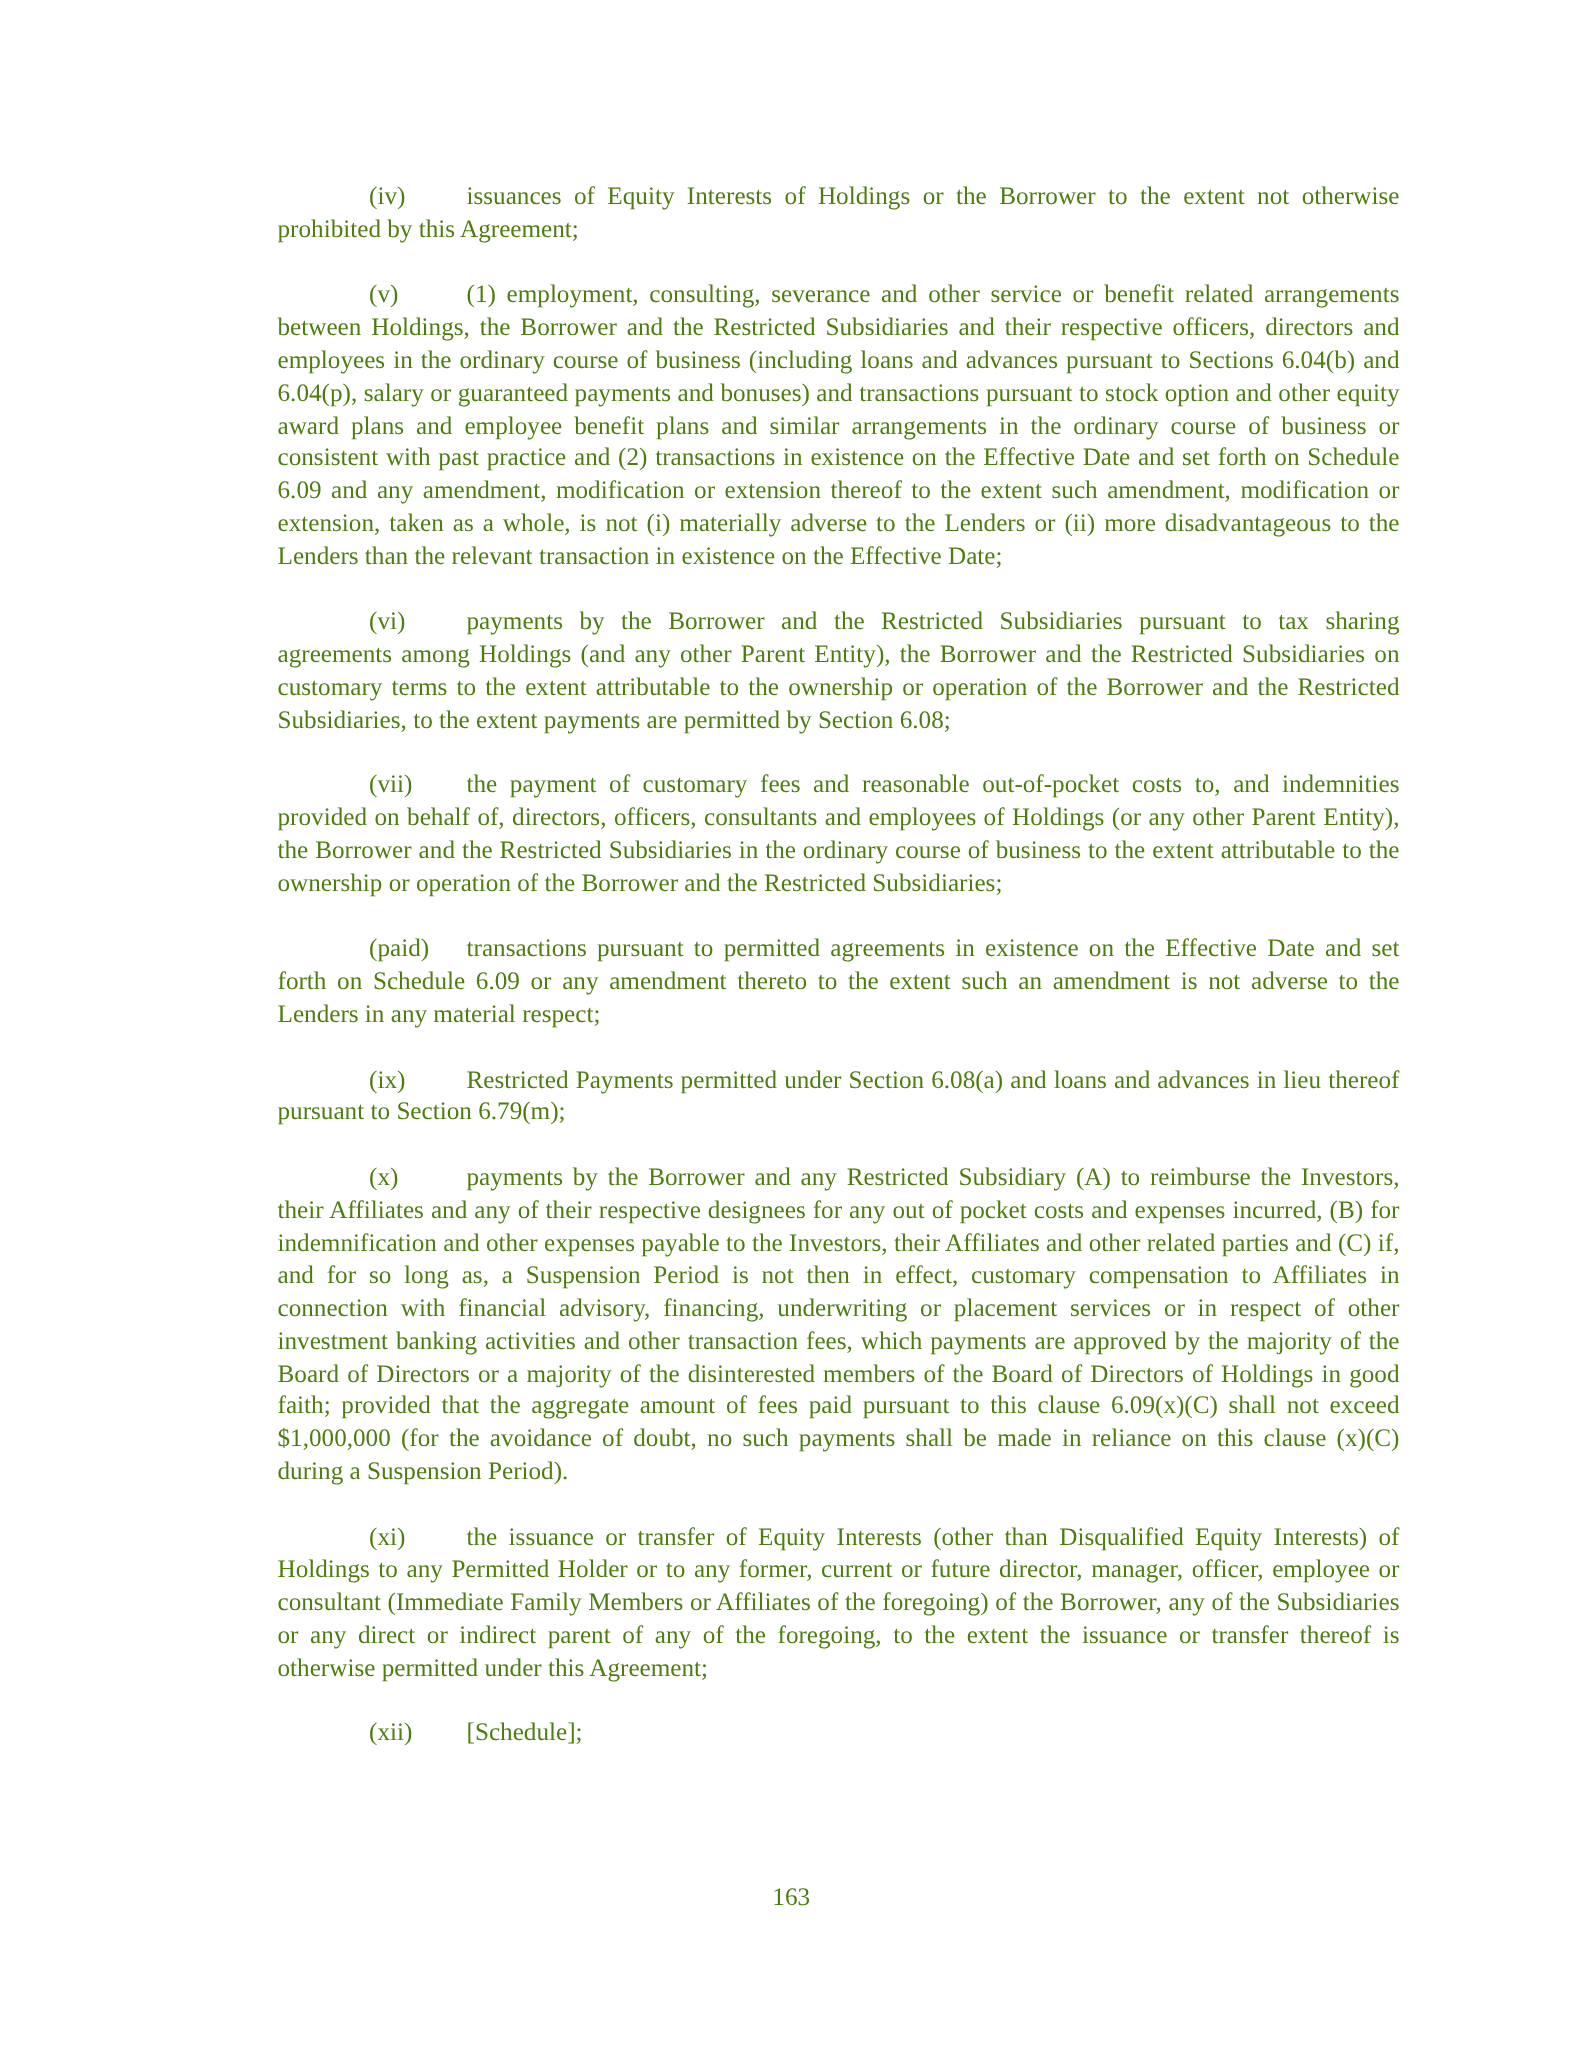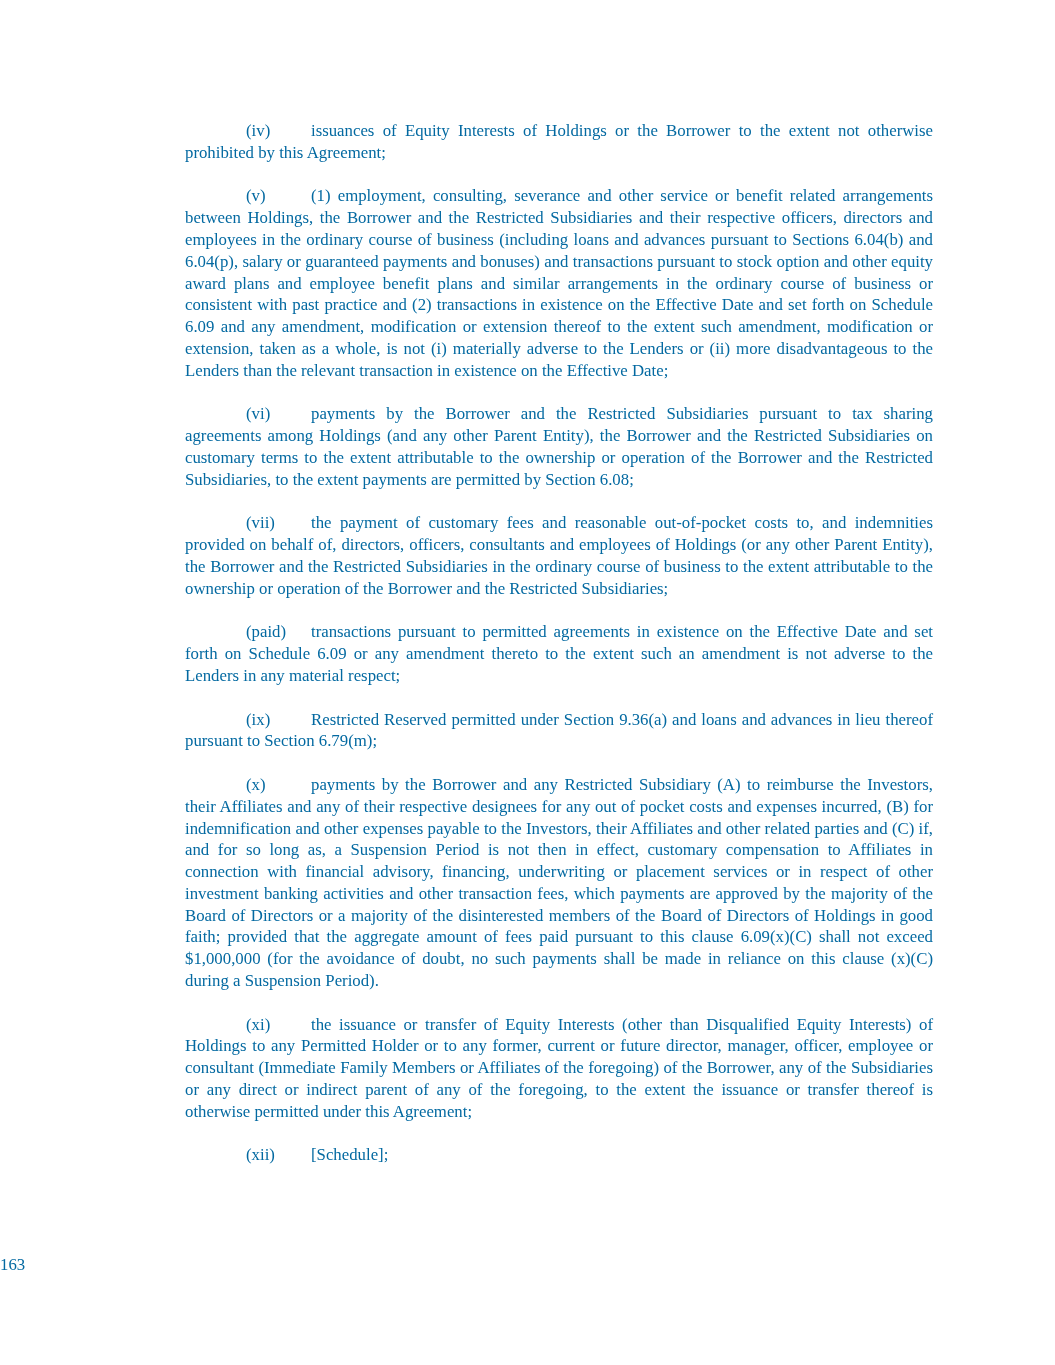--- a/index.html
+++ b/index.html
@@ -7,21 +7,21 @@
     padding: 0;
     background: #ffffff;
   }
   .page {
     position: relative;
     width: 1055px;
     height: 1365px;
     margin: 0 auto;
     background: #ffffff;
     font-family: "Liberation Serif", "DejaVu Serif", serif;
-    color: #0369a1;
+    color: #4d7c0f;
     overflow: hidden;
   }
   .content {
     position: absolute;
     top: 120px;
     left: 185px;
     width: 748px;
   }
   p.para {
     margin: 0 0 21.8px 0;
@@ -38,33 +38,34 @@
     padding-left: 61px;
     box-sizing: border-box;
   }
   span.uref {
   }
   .page-number {
     position: absolute;
     top: 1254px;
     left: 0;
     width: 100%;
+    text-align: center;
     font-size: 16.8px;
     line-height: 21.8px;
   }
 </style>
 </head>
 <body>
 
 <div class="page">
   <div class="content" id="doc-body">
       <p class="para"><span class="num">(iv)</span><span>issuances of Equity Interests of Holdings or the Borrower to the extent not otherwise prohibited by this Agreement;</span></p>
       <p class="para"><span class="num">(v)</span><span>(1) employment, consulting, severance and other service or benefit related arrangements between Holdings, the Borrower and the Restricted Subsidiaries and their respective officers, directors and employees in the ordinary course of business (including loans and advances pursuant to </span><span class="uref">Sections 6.04(b)</span><span> and </span><span class="uref">6.04(p)</span><span>, salary or guaranteed payments and bonuses) and transactions pursuant to stock option and other equity award plans and employee benefit plans and similar arrangements in the ordinary course of business or consistent with past practice and (2) transactions in existence on the Effective Date and set forth on </span><span class="uref">Schedule 6.09</span><span> and any amendment, modification or extension thereof to the extent such amendment, modification or extension, taken as a whole, is not (i) materially adverse to the Lenders or (ii) more disadvantageous to the Lenders than the relevant transaction in existence on the Effective Date;</span></p>
       <p class="para"><span class="num">(vi)</span><span>payments by the Borrower and the Restricted Subsidiaries pursuant to tax sharing agreements among Holdings (and any other Parent Entity), the Borrower and the Restricted Subsidiaries on customary terms to the extent attributable to the ownership or operation of the Borrower and the Restricted Subsidiaries, to the extent payments are permitted by </span><span class="uref">Section 6.08</span><span>;</span></p>
       <p class="para"><span class="num">(vii)</span><span>the payment of customary fees and reasonable out-of-pocket costs to, and indemnities provided on behalf of, directors, officers, consultants and employees of Holdings (or any other Parent Entity), the Borrower and the Restricted Subsidiaries in the ordinary course of business to the extent attributable to the ownership or operation of the Borrower and the Restricted Subsidiaries;</span></p>
       <p class="para"><span class="num">(paid)</span><span>transactions pursuant to permitted agreements in existence on the Effective Date and set forth on </span><span class="uref">Schedule 6.09</span><span> or any amendment thereto to the extent such an amendment is not adverse to the Lenders in any material respect;</span></p>
-      <p class="para"><span class="num">(ix)</span><span>Restricted Reserved permitted under </span><span class="uref">Section 9.36(a)</span><span> and loans and advances in lieu thereof pursuant to </span><span class="uref">Section 6.79(m)</span><span>;</span></p>
+      <p class="para"><span class="num">(ix)</span><span>Restricted Payments permitted under </span><span class="uref">Section 6.08(a)</span><span> and loans and advances in lieu thereof pursuant to </span><span class="uref">Section 6.79(m)</span><span>;</span></p>
       <p class="para"><span class="num">(x)</span><span>payments by the Borrower and any Restricted Subsidiary (A) to reimburse the Investors, their Affiliates and any of their respective designees for any out of pocket costs and expenses incurred, (B) for indemnification and other expenses payable to the Investors, their Affiliates and other related parties and (C) if, and for so long as, a Suspension Period is not then in effect, customary compensation to Affiliates in connection with financial advisory, financing, underwriting or placement services or in respect of other investment banking activities and other transaction fees, which payments are approved by the majority of the Board of Directors or a majority of the disinterested members of the Board of Directors of Holdings in good faith; </span><span class="uref">provided</span><span> that the aggregate amount of fees paid pursuant to this </span><span class="uref">clause 6.09(x)(C)</span><span> shall not exceed $1,000,000 (for the avoidance of doubt, no such payments shall be made in reliance on this clause (x)(C) during a Suspension Period).</span></p>
       <p class="para"><span class="num">(xi)</span><span>the issuance or transfer of Equity Interests (other than Disqualified Equity Interests) of Holdings to any Permitted Holder or to any former, current or future director, manager, officer, employee or consultant (Immediate Family Members or Affiliates of the foregoing) of the Borrower, any of the Subsidiaries or any direct or indirect parent of any of the foregoing, to the extent the issuance or transfer thereof is otherwise permitted under this Agreement;</span></p>
       <p class="para"><span class="num">(xii)</span><span>[Schedule];</span></p>
     </div>
   <div class="page-number">163</div>
 </div>
 
 </body></html>

